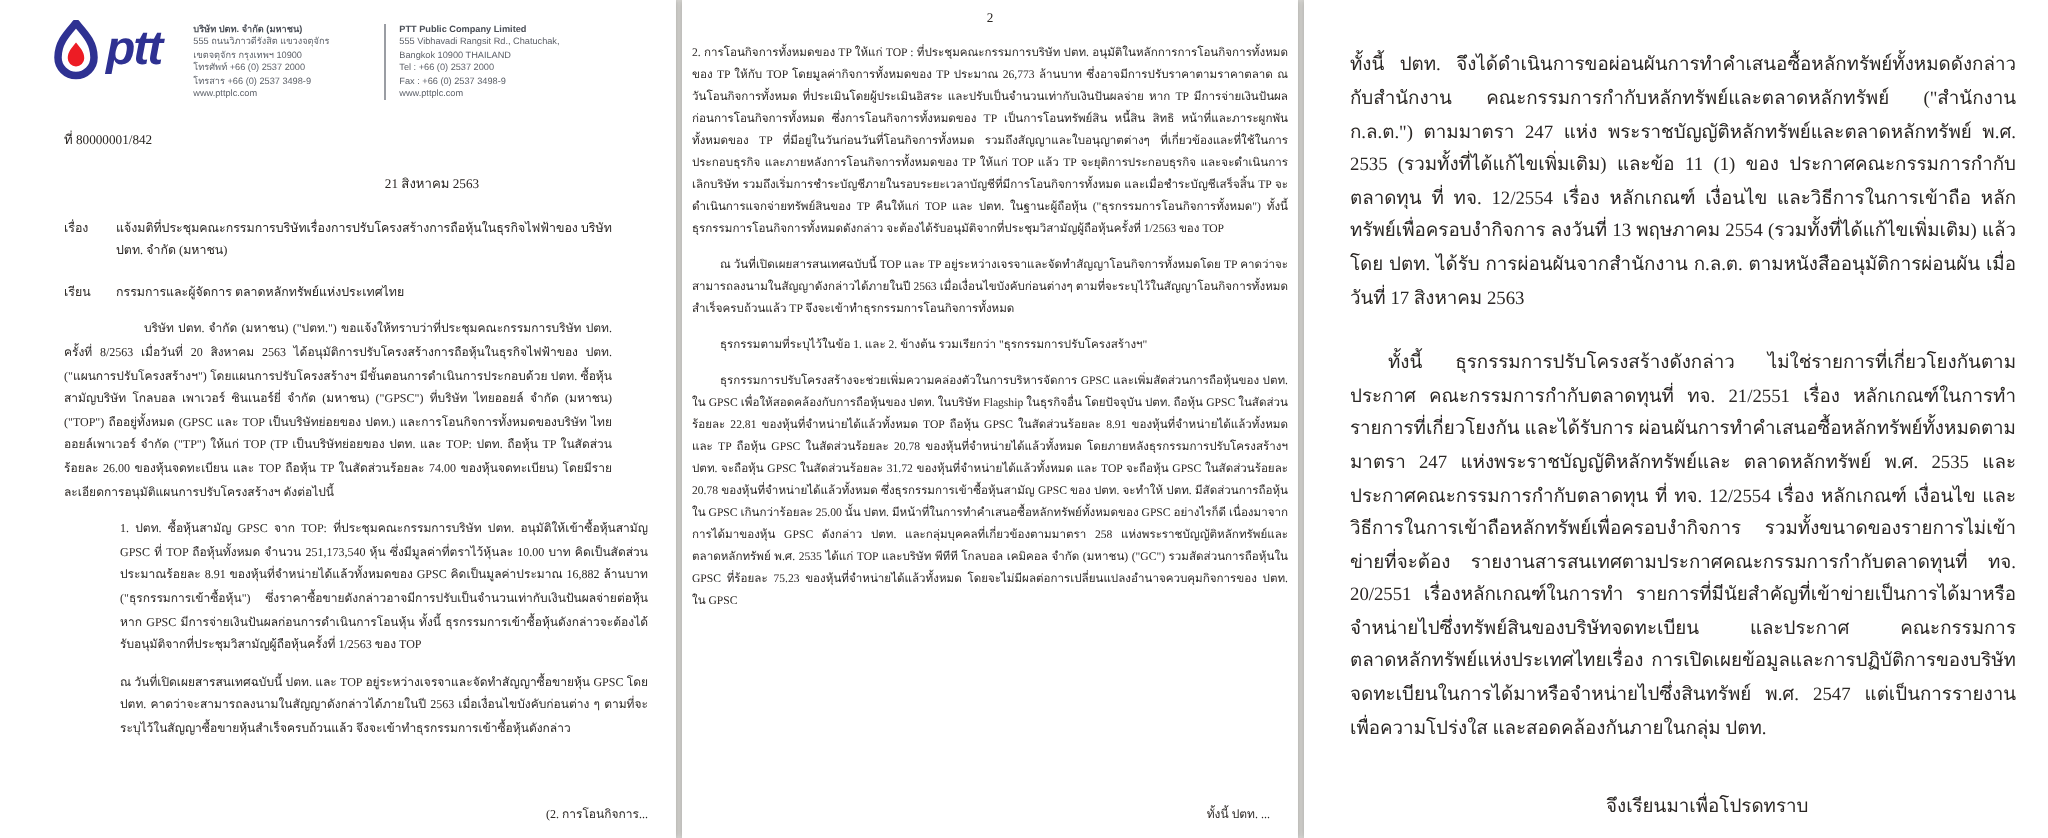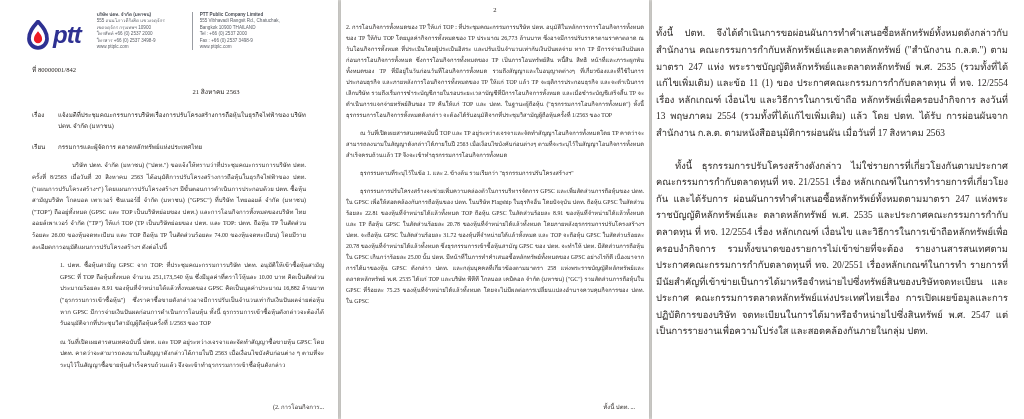--- a/index.html
+++ b/index.html
@@ -10,24 +10,24 @@
     color:#2b2724;
   }
   .canvas{position:relative;width:1024px;height:419px;}
   .page{
     position:absolute;top:0;height:419px;background:#ffffff;
     box-shadow:0 0 3px rgba(0,0,0,.28);
     box-sizing:border-box;
   }
   #page1{left:0;width:338px;}
   #page2{left:341px;width:308px;}
-  #page3{left:652px;width:372px;}
+  #page3{left:652px;width:372px;padding-left:19px;}
 
   
-  .letterhead{display:flex;align-items:flex-end;margin:10px 0 0 26px;}
+  .letterhead{display:flex;align-items:flex-start;margin:10px 0 0 26px;}
   .logo{display:flex;align-items:center;}
   .logo svg{width:24px;height:30px;display:block;}
   .logo-word{
     font-family:"Liberation Sans","DejaVu Sans",sans-serif;
     font-weight:bold;font-style:italic;
     font-size:24px;line-height:26px;color:#2e3192;margin-left:3px;letter-spacing:-1px;
   }
   .addr{display:flex;margin-left:16px;margin-top:2px;}
   .addr-col{
     font-family:"Liberation Sans","DejaVu Sans",sans-serif;
@@ -121,17 +121,18 @@
       <p class="body2 ti">ธุรกรรมตามที่ระบุไว้ในข้อ 1. และ 2. ข้างต้น รวมเรียกว่า "ธุรกรรมการปรับโครงสร้างฯ"</p>
       <p class="body2 ti">ธุรกรรมการปรับโครงสร้างจะช่วยเพิ่มความคล่องตัวในการบริหารจัดการ GPSC และเพิ่มสัดส่วนการถือหุ้นของ ปตท. ใน GPSC เพื่อให้สอดคล้องกับการถือหุ้นของ ปตท. ในบริษัท Flagship ในธุรกิจอื่น โดยปัจจุบัน ปตท. ถือหุ้น GPSC ในสัดส่วนร้อยละ 22.81 ของหุ้นที่จำหน่ายได้แล้วทั้งหมด TOP ถือหุ้น GPSC ในสัดส่วนร้อยละ 8.91 ของหุ้นที่จำหน่ายได้แล้วทั้งหมด และ TP ถือหุ้น GPSC ในสัดส่วนร้อยละ 20.78 ของหุ้นที่จำหน่ายได้แล้วทั้งหมด โดยภายหลังธุรกรรมการปรับโครงสร้างฯ ปตท. จะถือหุ้น GPSC ในสัดส่วนร้อยละ 31.72 ของหุ้นที่จำหน่ายได้แล้วทั้งหมด และ TOP จะถือหุ้น GPSC ในสัดส่วนร้อยละ 20.78 ของหุ้นที่จำหน่ายได้แล้วทั้งหมด ซึ่งธุรกรรมการเข้าซื้อหุ้นสามัญ GPSC ของ ปตท. จะทำให้ ปตท. มีสัดส่วนการถือหุ้นใน GPSC เกินกว่าร้อยละ 25.00 นั้น ปตท. มีหน้าที่ในการทำคำเสนอซื้อหลักทรัพย์ทั้งหมดของ GPSC อย่างไรก็ดี เนื่องมาจากการได้มาของหุ้น GPSC ดังกล่าว ปตท. และกลุ่มบุคคลที่เกี่ยวข้องตามมาตรา 258 แห่งพระราชบัญญัติหลักทรัพย์และตลาดหลักทรัพย์ พ.ศ. 2535 ได้แก่ TOP และบริษัท พีทีที โกลบอล เคมิคอล จำกัด (มหาชน) ("GC") รวมสัดส่วนการถือหุ้นใน GPSC ที่ร้อยละ 75.23 ของหุ้นที่จำหน่ายได้แล้วทั้งหมด โดยจะไม่มีผลต่อการเปลี่ยนแปลงอำนาจควบคุมกิจการของ ปตท. ใน GPSC</p>
     </div>
     <div class="catchword">ทั้งนี้ ปตท. ...</div>
   </div>
 
   <div class="page" id="page3">
     <div class="inner">
       <p class="body3">ทั้งนี้ ปตท. จึงได้ดำเนินการขอผ่อนผันการทำคำเสนอซื้อหลักทรัพย์ทั้งหมดดังกล่าวกับสำนักงาน คณะกรรมการกำกับหลักทรัพย์และตลาดหลักทรัพย์ ("สำนักงาน ก.ล.ต.") ตามมาตรา 247 แห่ง พระราชบัญญัติหลักทรัพย์และตลาดหลักทรัพย์ พ.ศ. 2535 (รวมทั้งที่ได้แก้ไขเพิ่มเติม) และข้อ 11 (1) ของ ประกาศคณะกรรมการกำกับตลาดทุน ที่ ทจ. 12/2554 เรื่อง หลักเกณฑ์ เงื่อนไข และวิธีการในการเข้าถือ หลักทรัพย์เพื่อครอบงำกิจการ ลงวันที่ 13 พฤษภาคม 2554 (รวมทั้งที่ได้แก้ไขเพิ่มเติม) แล้ว โดย ปตท. ได้รับ การผ่อนผันจากสำนักงาน ก.ล.ต. ตามหนังสืออนุมัติการผ่อนผัน เมื่อวันที่ 17 สิงหาคม 2563</p>
       <p class="body3 ti3">ทั้งนี้ ธุรกรรมการปรับโครงสร้างดังกล่าว ไม่ใช่รายการที่เกี่ยวโยงกันตามประกาศ คณะกรรมการกำกับตลาดทุนที่ ทจ. 21/2551 เรื่อง หลักเกณฑ์ในการทำรายการที่เกี่ยวโยงกัน และได้รับการ ผ่อนผันการทำคำเสนอซื้อหลักทรัพย์ทั้งหมดตามมาตรา 247 แห่งพระราชบัญญัติหลักทรัพย์และ ตลาดหลักทรัพย์ พ.ศ. 2535 และประกาศคณะกรรมการกำกับตลาดทุน ที่ ทจ. 12/2554 เรื่อง หลักเกณฑ์ เงื่อนไข และวิธีการในการเข้าถือหลักทรัพย์เพื่อครอบงำกิจการ รวมทั้งขนาดของรายการไม่เข้าข่ายที่จะต้อง รายงานสารสนเทศตามประกาศคณะกรรมการกำกับตลาดทุนที่ ทจ. 20/2551 เรื่องหลักเกณฑ์ในการทำ รายการที่มีนัยสำคัญที่เข้าข่ายเป็นการได้มาหรือจำหน่ายไปซึ่งทรัพย์สินของบริษัทจดทะเบียน และประกาศ คณะกรรมการตลาดหลักทรัพย์แห่งประเทศไทยเรื่อง การเปิดเผยข้อมูลและการปฏิบัติการของบริษัท จดทะเบียนในการได้มาหรือจำหน่ายไปซึ่งสินทรัพย์ พ.ศ. 2547 แต่เป็นการรายงานเพื่อความโปร่งใส และสอดคล้องกันภายในกลุ่ม ปตท.</p>
+      <div class="closing3">จึงเรียนมาเพื่อโปรดทราบ</div>
     </div>
 
   </div>
 
 </div>
 
 </body></html>

